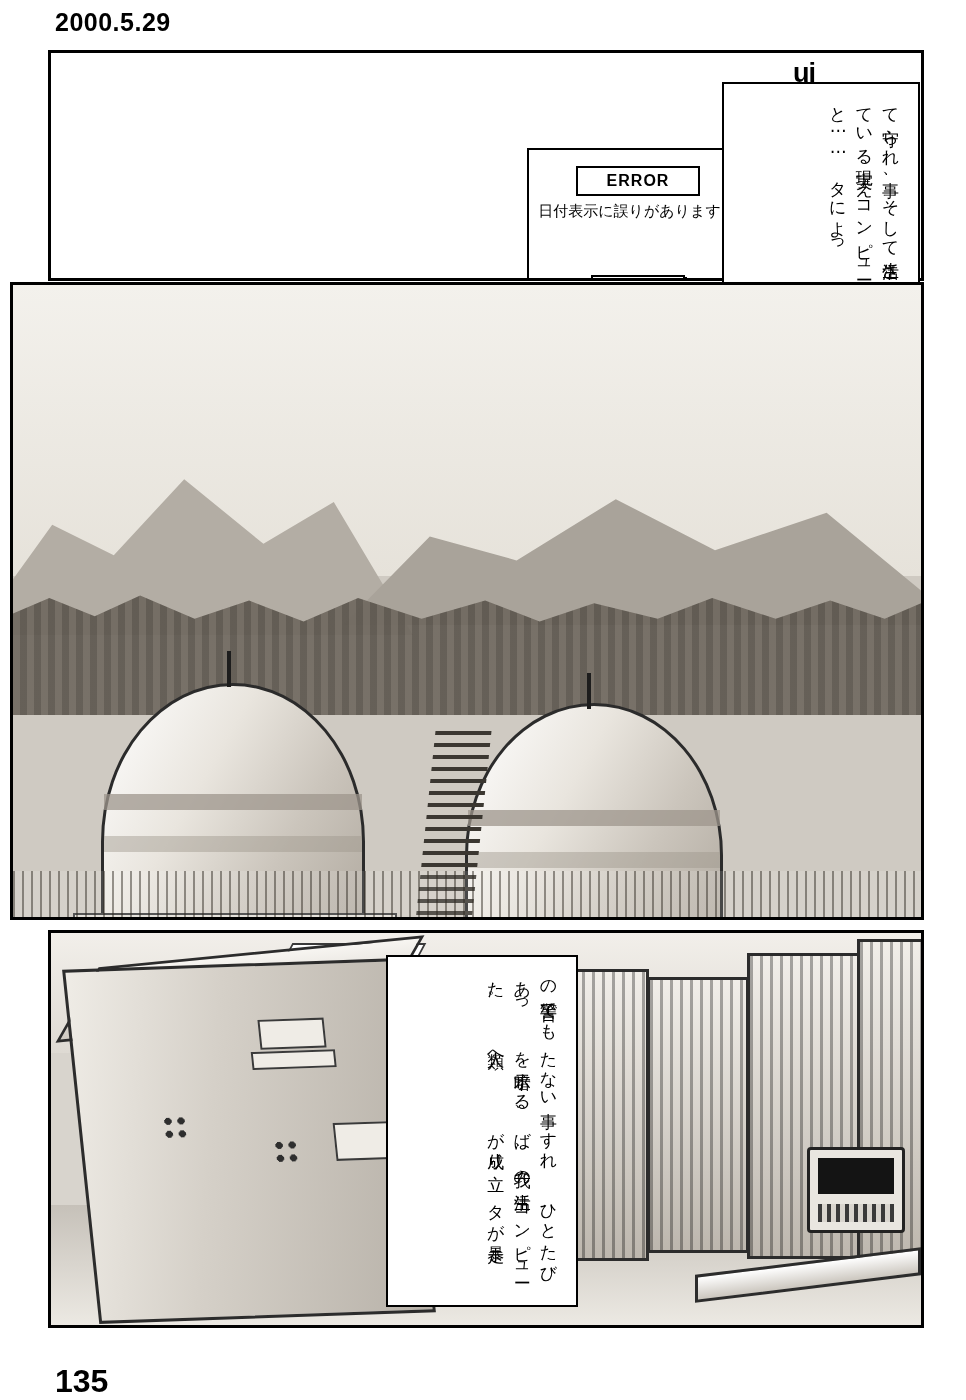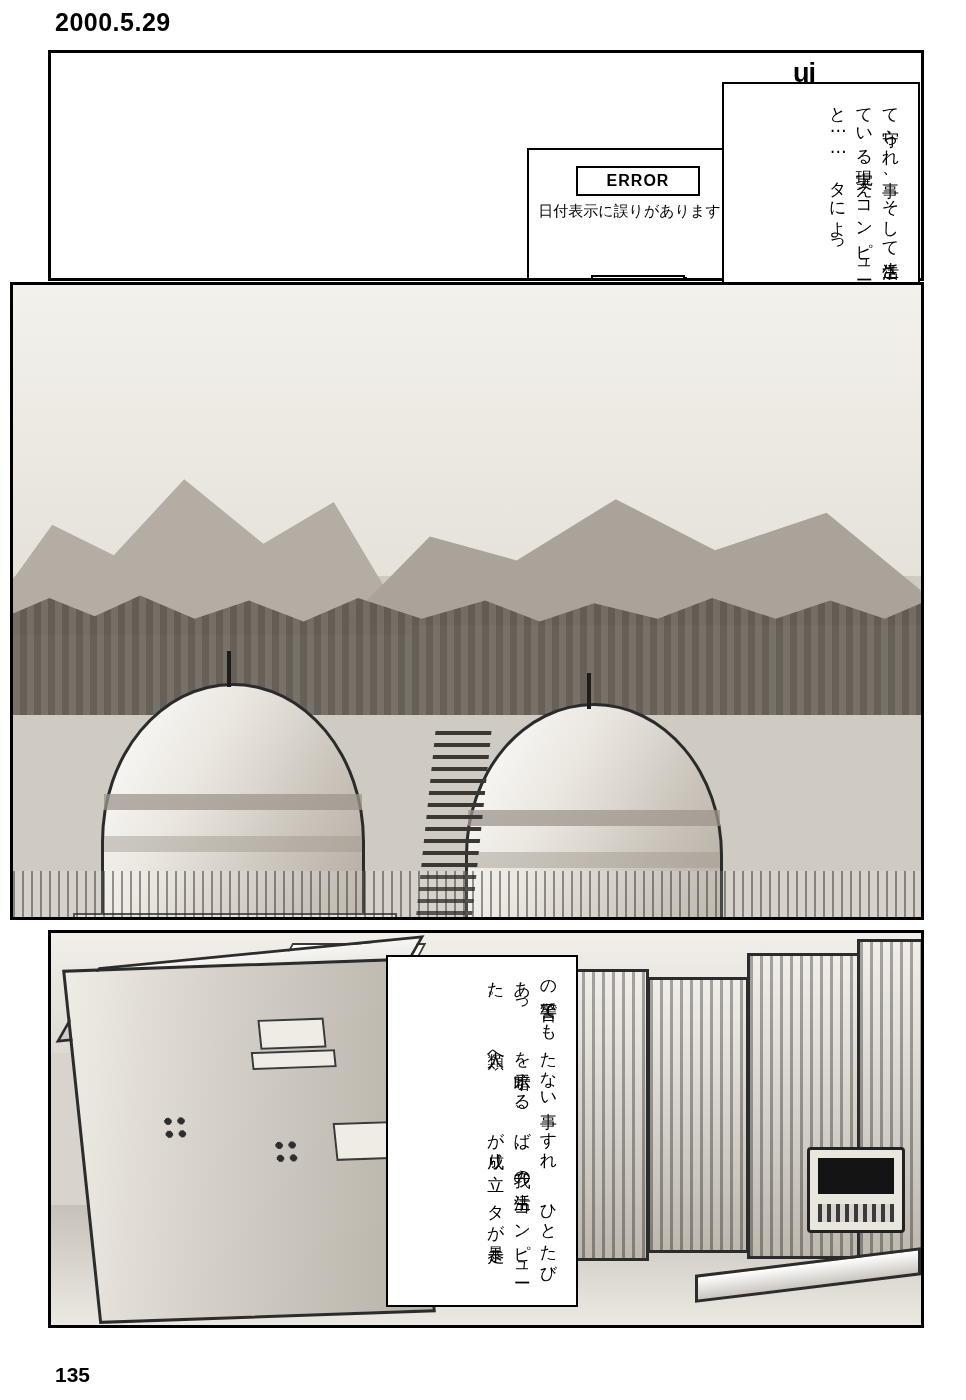--- a/index.html
+++ b/index.html
@@ -12,21 +12,21 @@
   
   .header-date{
     position:absolute;left:55px;top:8px;
     font-size:25px;font-weight:700;letter-spacing:.5px;
     font-family:"Liberation Sans", sans-serif;
   }
 
   
   .page-number{
     position:absolute;left:55px;top:1363px;
-    font-size:21px;font-weight:700;
+    font-size:32px;font-weight:700;
   }
 
   
   .panel-log{
     position:absolute;left:48px;top:50px;width:870px;height:225px;
     border:3px solid #000;background:#ffffff;overflow:hidden;
   }
   .log-lines{
     position:absolute;left:10px;top:-8px;width:880px;
     font-family:"Liberation Sans", sans-serif;

